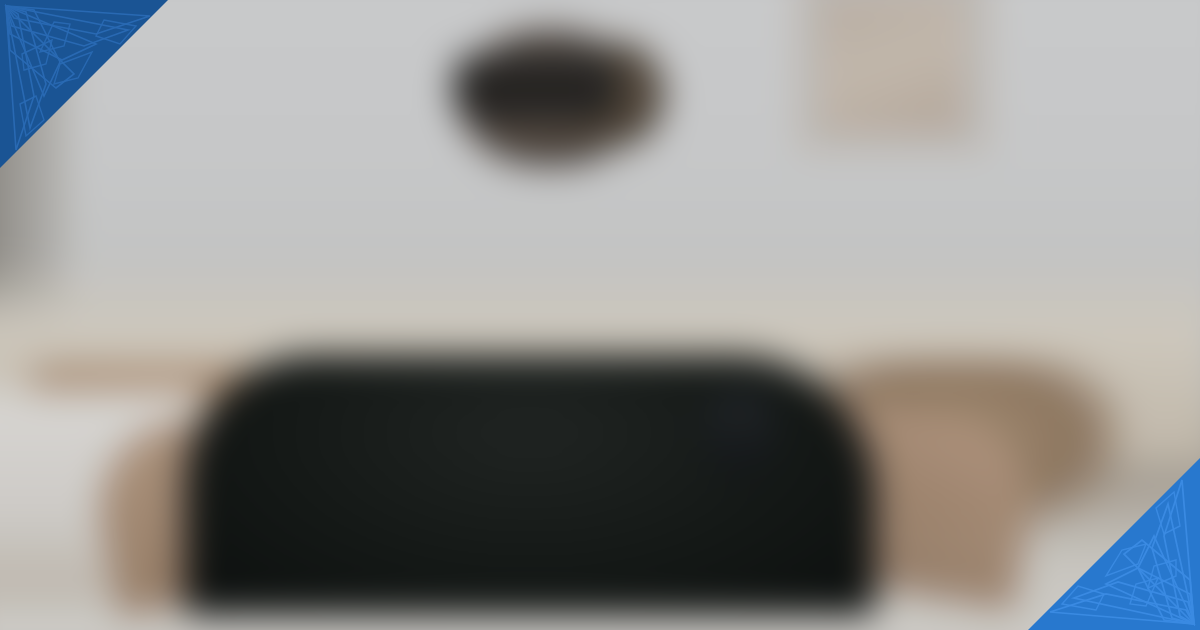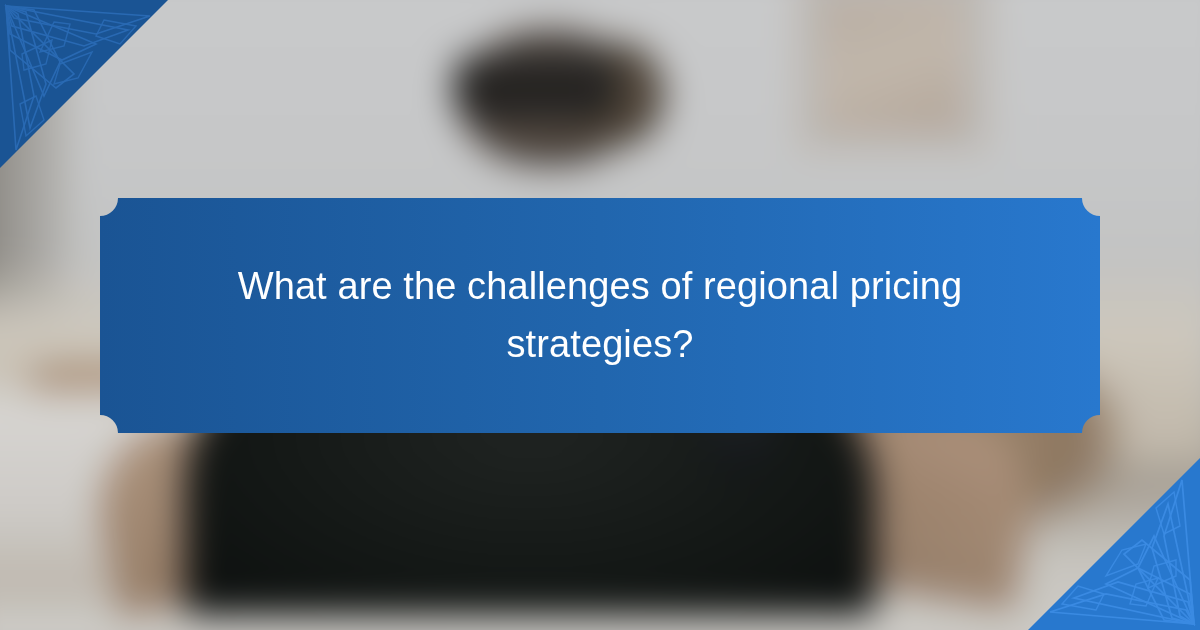--- a/index.html
+++ b/index.html
@@ -248,39 +248,14 @@
     </g>
     <g fill="none" stroke="#3C8CE4" stroke-width="1.4" opacity="0.9">
       <path d="M76 160 L42 154 L58 136 L84 144 Z"></path>
       <path d="M160 76 L154 42 L136 58 L144 84 Z"></path>
       <path d="M118 114 L86 126 L102 100 L126 94 Z"></path>
       <path d="M156 126 L128 138 L134 116 L156 110 Z"></path>
       <path d="M126 156 L110 154 L116 134 L138 128 Z"></path>
     </g>
   </svg>
 
-  <div class="banner">
-    <svg class="banner-svg" viewBox="0 0 1000 235" preserveAspectRatio="none">
-      <defs>
-        <linearGradient id="bannerGrad" x1="0" y1="0" x2="1" y2="0">
-          <stop offset="0" stop-color="#1A5494"></stop>
-          <stop offset="0.5" stop-color="#2166AE"></stop>
-          <stop offset="1" stop-color="#2878CE"></stop>
-        </linearGradient>
-      </defs>
-      <path fill="url(#bannerGrad)" d="
-        M 18 0
-        L 982 0
-        A 18 18 0 0 0 1000 18
-        L 1000 217
-        A 18 18 0 0 0 982 235
-        L 18 235
-        A 18 18 0 0 0 0 217
-        L 0 18
-        A 18 18 0 0 0 18 0
-        Z"></path>
-    </svg>
-    <div class="banner-text">
-      <h1>What are the challenges of regional pricing strategies?</h1>
-    </div>
-  </div>
 
 </div>
 
 </body></html>

